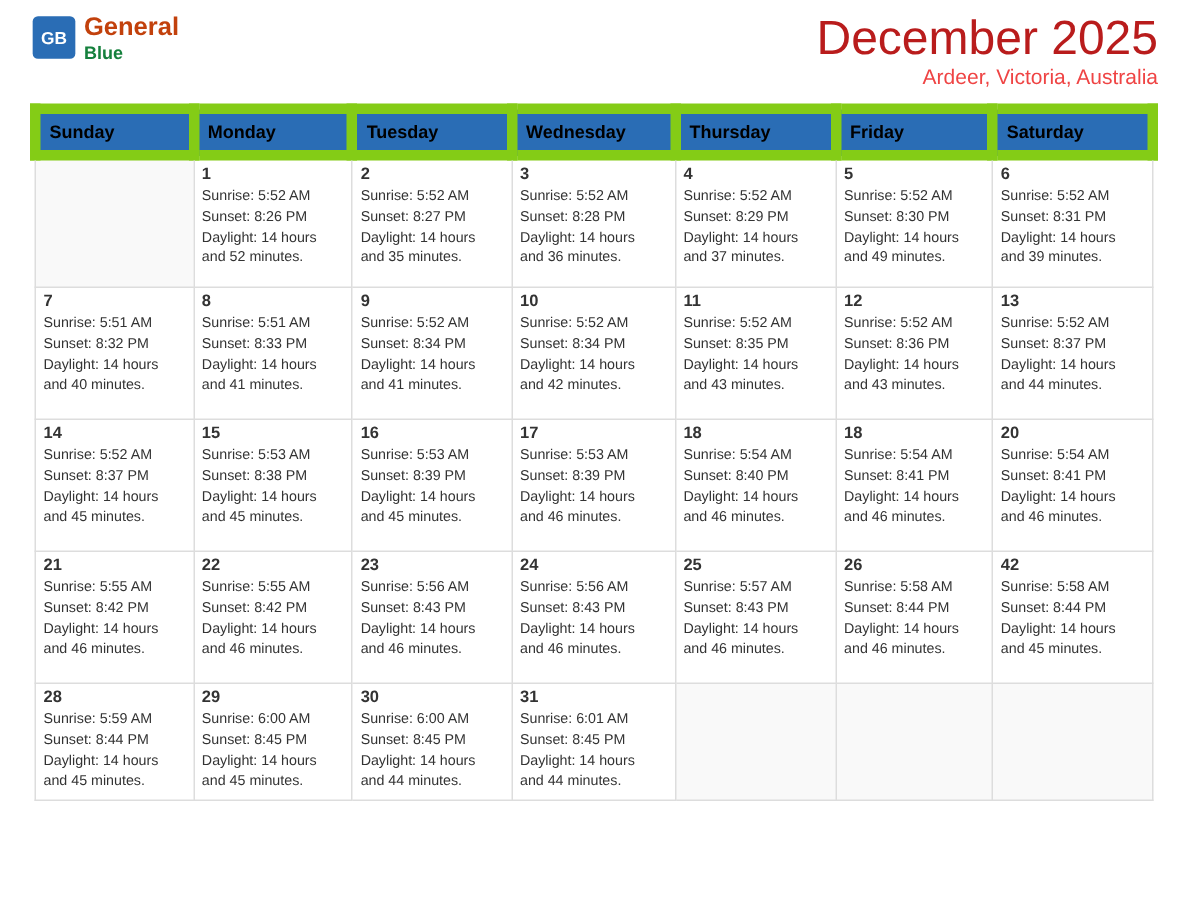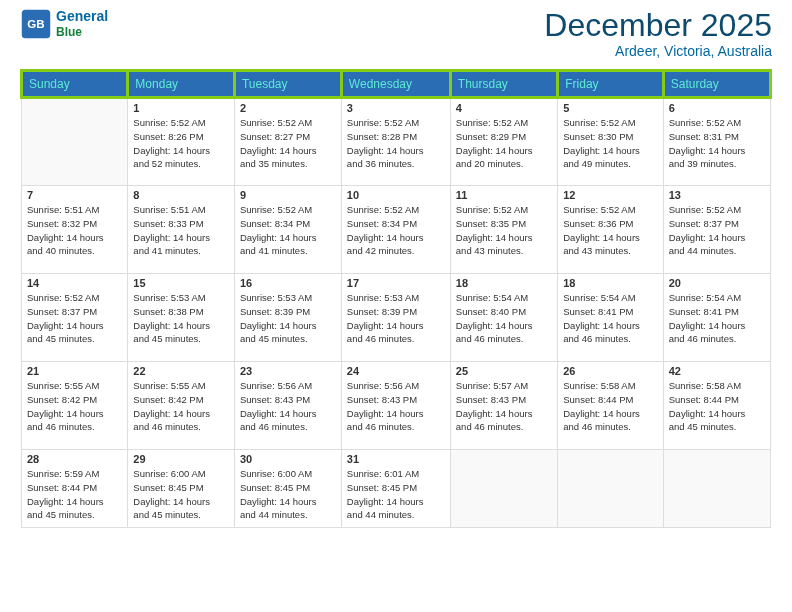--- a/index.html
+++ b/index.html
@@ -36,40 +36,40 @@
     .logo-icon {
       width: 32px;
       height: 32px;
     }
     .title-area {
       text-align: right;
     }
     .month-title {
       font-size: 32px;
       font-weight: 300;
-      color: #0c4a6e;
+      color: #b91c1c;
       line-height: 1.1;
     }
     .subtitle {
       font-size: 14px;
-      color: #0369a1;
+      color: #ef4444;
     }
     table {
       width: 100%;
       border-collapse: collapse;
       flex: 1;
     }
     .day-header {
       background: #2a6db5;
-      color: #5eead4;
+      color: #000000;
       font-size: 12px;
-      font-weight: normal;
+      font-weight: bold;
       text-align: left;
       padding: 5px 6px;
-      border: 3px solid #84cc16;
+      border: 7px solid #84cc16;
     }
     .day-cell {
       vertical-align: top;
       padding: 3px 5px 4px 5px;
       border: 1px solid #ddd;
       font-size: 9.5px;
       color: #333;
       height: 88px;
       width: 113px;
       background: #fff;
@@ -94,21 +94,21 @@
 <body>
 
 <div class="page">
   <div class="header">
     <div class="logo">
       <svg class="logo-icon" viewBox="0 0 36 36" width="36" height="36">
         <rect x="2" y="2" width="32" height="32" rx="4" fill="#2a6db5"></rect>
         <text x="18" y="23" text-anchor="middle" font-size="13" font-weight="bold" fill="white" font-family="Arial">GB</text>
       </svg>
       <div class="logo-text">
-        <div style="color:#0369a1;font-size:14px;">General</div>
+        <div style="color:#c2410c;font-size:17px;">General</div>
         <div style="color:#15803d;font-size:12px;font-weight:bold;">Blue</div>
       </div>
     </div>
     <div class="title-area">
       <div class="month-title">December 2025</div>
       <div class="subtitle">Ardeer, Victoria, Australia</div>
     </div>
   </div>
 
   <table>
@@ -145,21 +145,21 @@
         <div class="cell-line">Sunrise: 5:52 AM</div>
         <div class="cell-line">Sunset: 8:28 PM</div>
         <div class="cell-line">Daylight: 14 hours</div>
         <div class="cell-line">and 36 minutes.</div>
       </td>
           <td class="day-cell">
         <div class="day-num">4</div>
         <div class="cell-line">Sunrise: 5:52 AM</div>
         <div class="cell-line">Sunset: 8:29 PM</div>
         <div class="cell-line">Daylight: 14 hours</div>
-        <div class="cell-line">and 20 minutes.</div>
+        <div class="cell-line">and 37 minutes.</div>
       </td>
           <td class="day-cell">
         <div class="day-num">5</div>
         <div class="cell-line">Sunrise: 5:52 AM</div>
         <div class="cell-line">Sunset: 8:30 PM</div>
         <div class="cell-line">Daylight: 14 hours</div>
         <div class="cell-line">and 49 minutes.</div>
       </td>
           <td class="day-cell">
         <div class="day-num">6</div>

